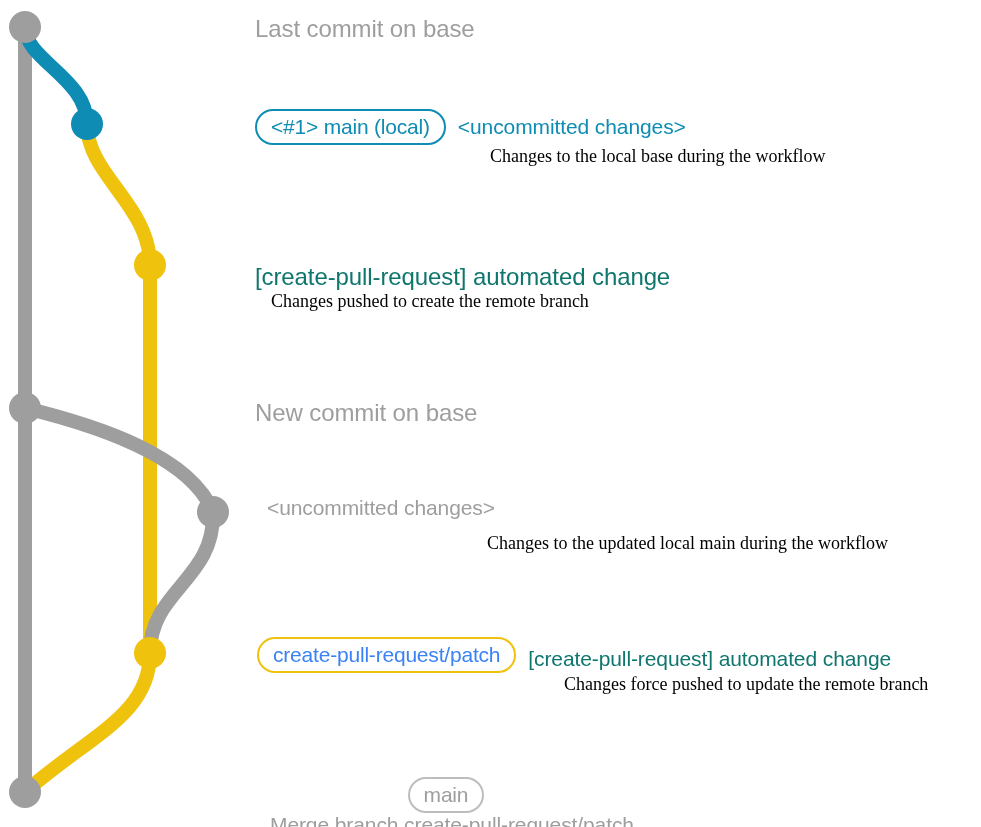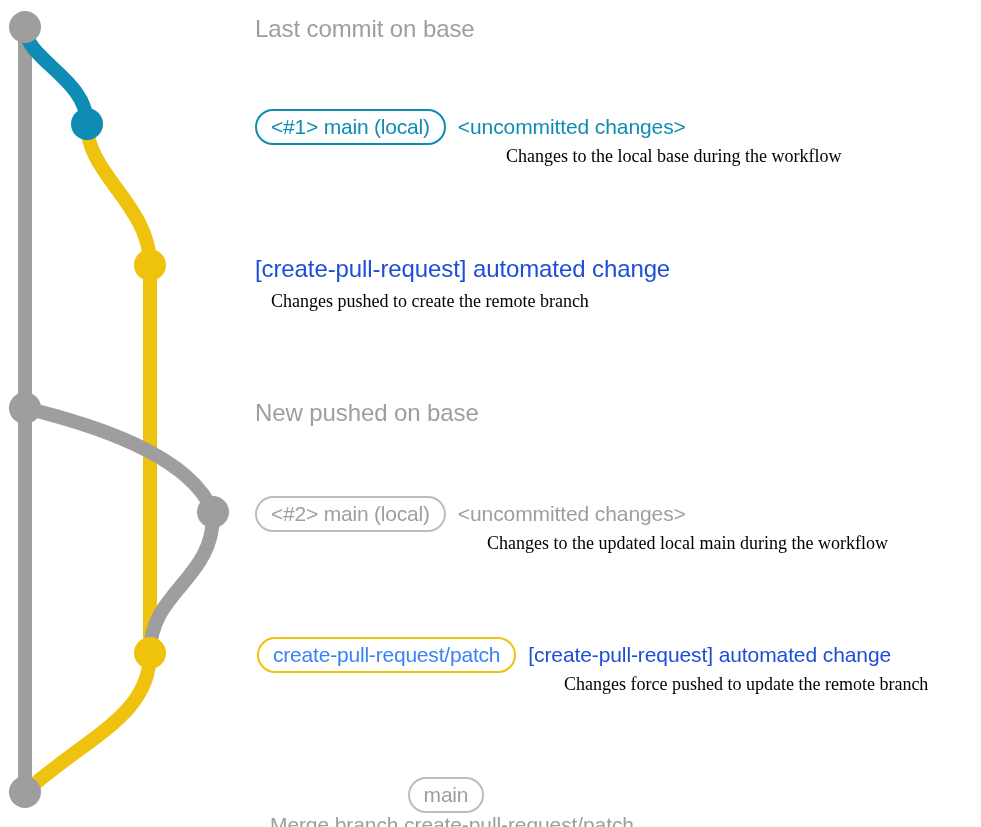--- a/index.html
+++ b/index.html
@@ -67,21 +67,21 @@
     position: absolute;
     font-family: "Liberation Serif", serif;
     font-size: 18px;
     color: #000000;
     white-space: nowrap;
   }
 
   
   .c-blue   { color: #0e8cb4; }
   .b-blue   { border-color: #0e8cb4; color: #0e8cb4; }
-  .c-yellow { color: #1d4ed8; }
+  .c-yellow { color: #0f766e; margin-top: 8px; }
   .b-yellow { border-color: #efc20e; color: #3b82f6; }
   .c-gray   { color: #9e9e9e; }
   .b-gray   { border-color: #bdbdbd; color: #9e9e9e; }
 
   .gap-after-pill { margin-left: 12px; }
 </style>
 </head>
 <body>
 
 <svg id="graph-svg" viewBox="0 0 981 827" aria-hidden="true">
@@ -106,29 +106,28 @@
   <circle cx="150" cy="653" r="16" fill="#efc20e"></circle>
   <circle cx="25" cy="792" r="16" fill="#9e9e9e"></circle>
 </svg>
 
 <div class="plain-head c-gray" style="left:255px; top:15px;">Last commit on base</div>
 
 <div class="entry" style="left:255px; top:109px;">
   <span class="pill b-blue">&lt;#1&gt; main (local)</span>
   <span class="headline c-blue gap-after-pill">&lt;uncommitted changes&gt;</span>
 </div>
-<div class="desc" style="left:506px; top:146px;font-family:Liberation Serif, serif;">Changes to the local base during the workflow</div>
+<div class="desc" style="left:490px; top:146px;font-family:Liberation Serif, serif;">Changes to the local base during the workflow</div>
 
 <div class="plain-head c-yellow" style="left:255px; top:255px;">[create-pull-request] automated change</div>
 <div class="desc" style="left:271px; top:291px;">Changes pushed to create the remote branch</div>
 
-<div class="plain-head c-gray" style="left:255px; top:399px;">New pushed on base</div>
+<div class="plain-head c-gray" style="left:255px; top:399px;">New commit on base</div>
 
 <div class="entry" style="left:255px; top:496px;">
-  <span class="pill b-gray">&lt;#2&gt; main (local)</span>
   <span class="headline c-gray gap-after-pill">&lt;uncommitted changes&gt;</span>
 </div>
 <div class="desc" style="left:487px; top:533px;">Changes to the updated local main during the workflow</div>
 
 <div class="entry" style="left:257px; top:637px;">
   <span class="pill b-yellow">create-pull-request/patch</span>
   <span class="headline c-yellow gap-after-pill">[create-pull-request] automated change</span>
 </div>
 <div class="desc" style="left:564px; top:674px;">Changes force pushed to update the remote branch</div>
 

